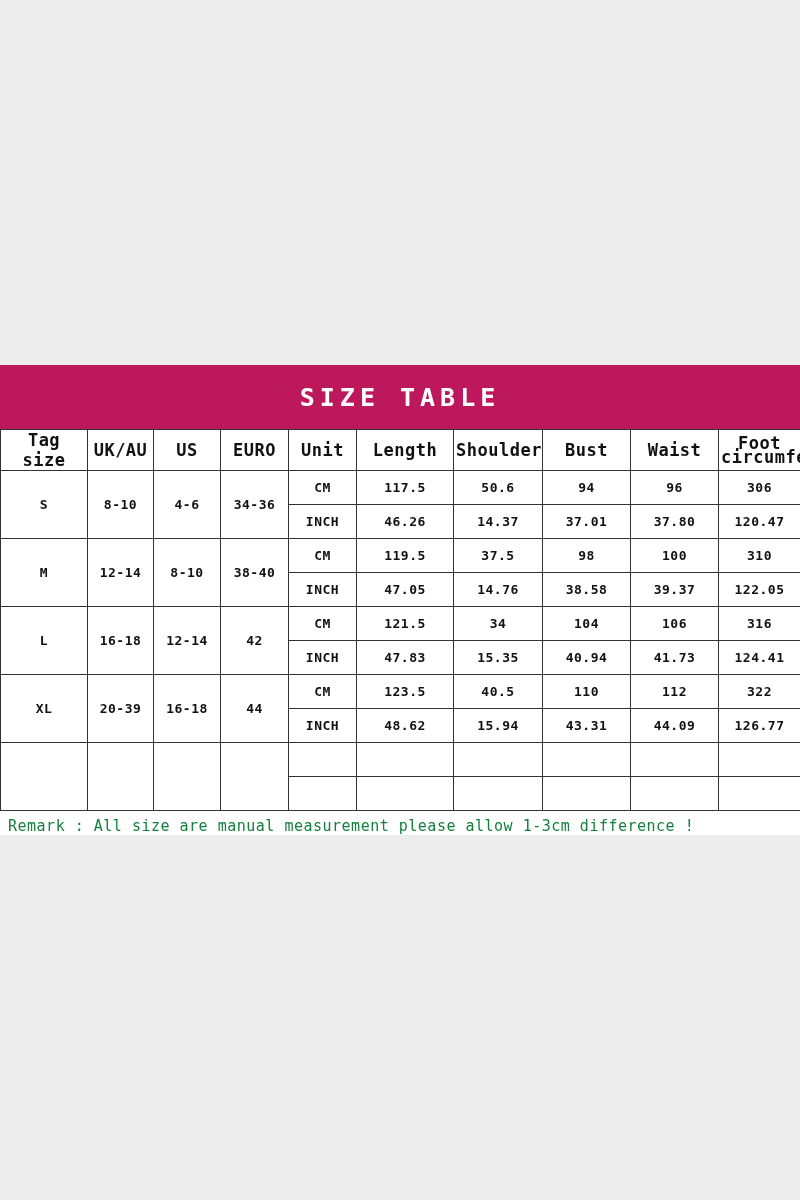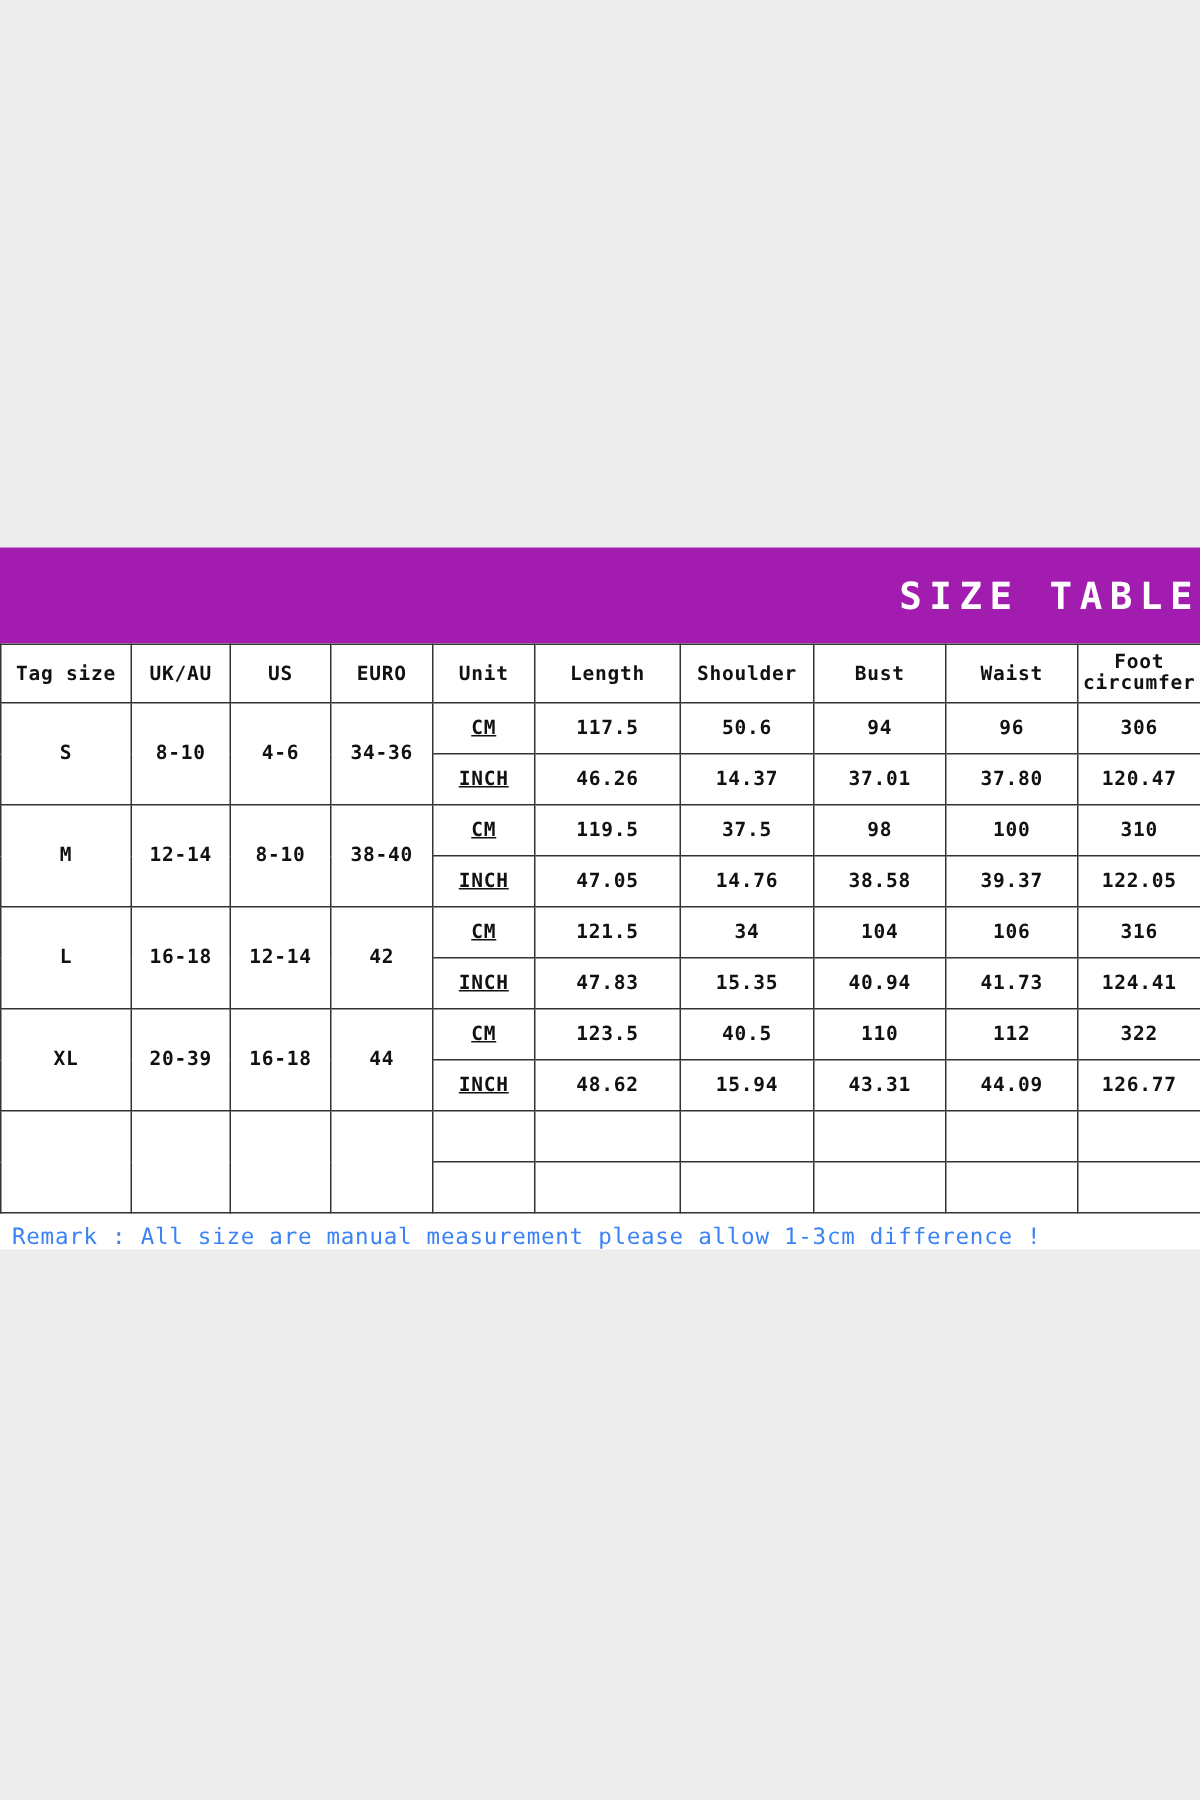--- a/index.html
+++ b/index.html
@@ -19,25 +19,25 @@
     height: 1200px;
   }
   .size-chart {
     position: absolute;
     left: 0;
     top: 365px;
     width: 800px;
     background: #ffffff;
   }
   .chart-title-bar {
-    background: #a21caf;
+    background: #be185d;
     height: 64px;
     display: flex;
     align-items: center;
-    justify-content: flex-end;
+    justify-content: center;
   }
   .chart-title {
     color: #ffffff;
     font-size: 25px;
     letter-spacing: 5px;
     font-weight: bold;
     font-family: "DejaVu Sans Mono", "Liberation Mono", monospace;
   }
   table.size-table {
     border-collapse: collapse;
@@ -53,43 +53,42 @@
     font-weight: bold;
     color: #111111;
     height: 33px;
     padding: 0 2px;
     font-family: "DejaVu Sans Mono", "Liberation Mono", monospace;
     letter-spacing: 0.5px;
     overflow: hidden;
   }
   table.size-table thead td {
     height: 38px;
-    font-size: 13px;
+    font-size: 17px;
     margin-top: 23px;
   }
   td.head-foot {
     font-size: 12px;
     line-height: 14px;
   }
   td.tagsize-cell {
     font-size: 12px;
   }
   td.size-label {
     font-size: 14px;
   }
   td.unit-cell {
     font-size: 12px;
-    text-decoration: underline;
   }
   .empty-row td {
     height: 33px;
   }
   .remark-text {
     font-size: 15px;
-    color: #3b82f6;
+    color: #15803d;
     padding: 6px 8px 0 8px;
     letter-spacing: 0.5px;
     font-family: "DejaVu Sans Mono", "Liberation Mono", monospace;
   }
   .remark-wrap {
     position: absolute;
     left: 0;
     top: 0;
     width: 800px;
   }

